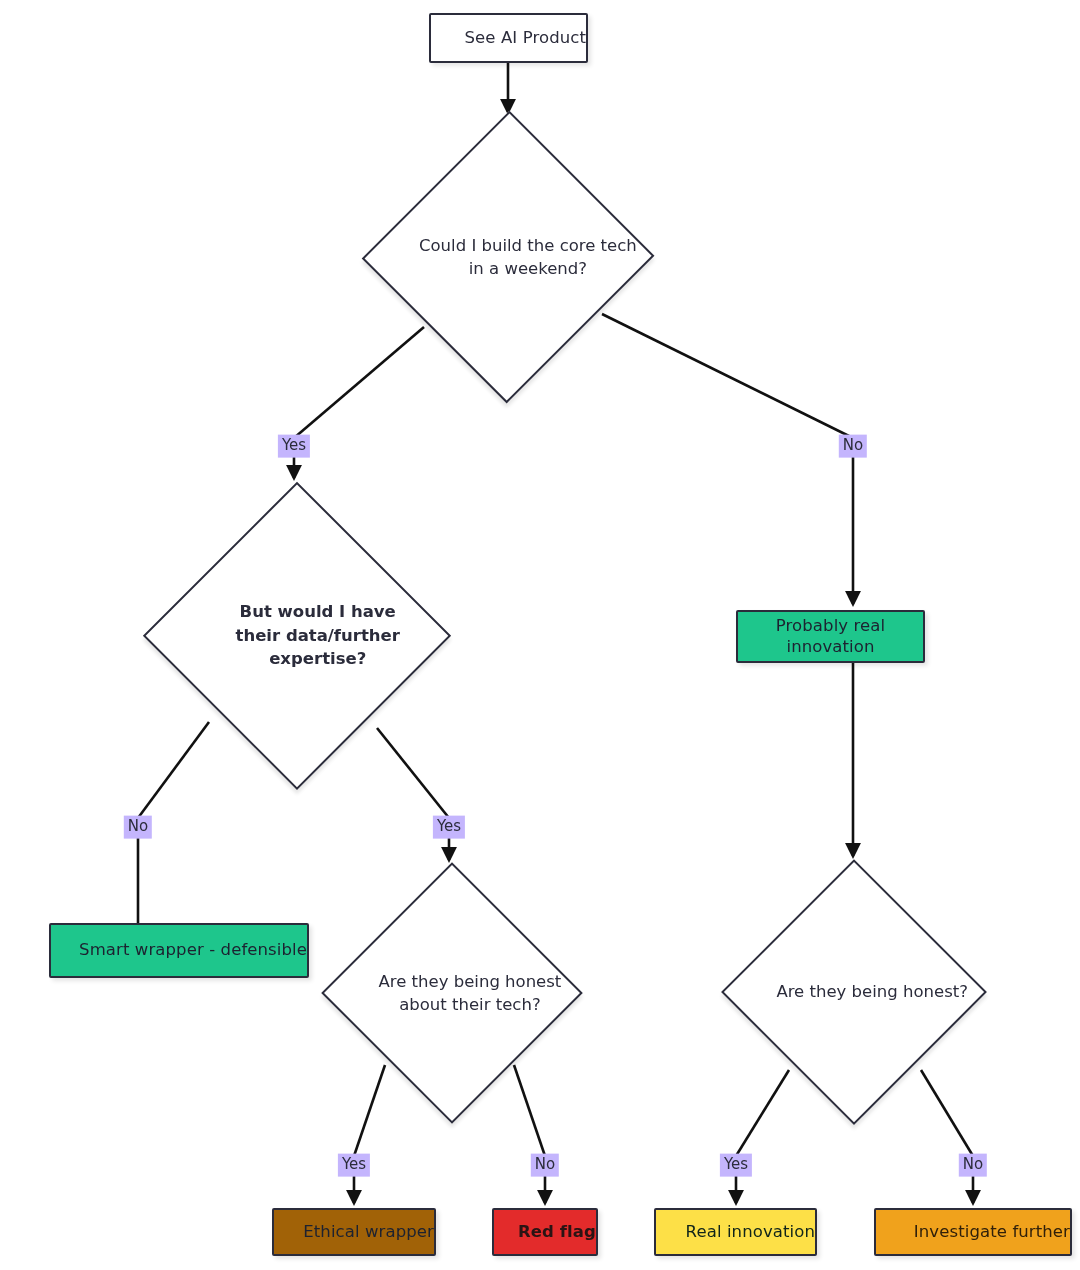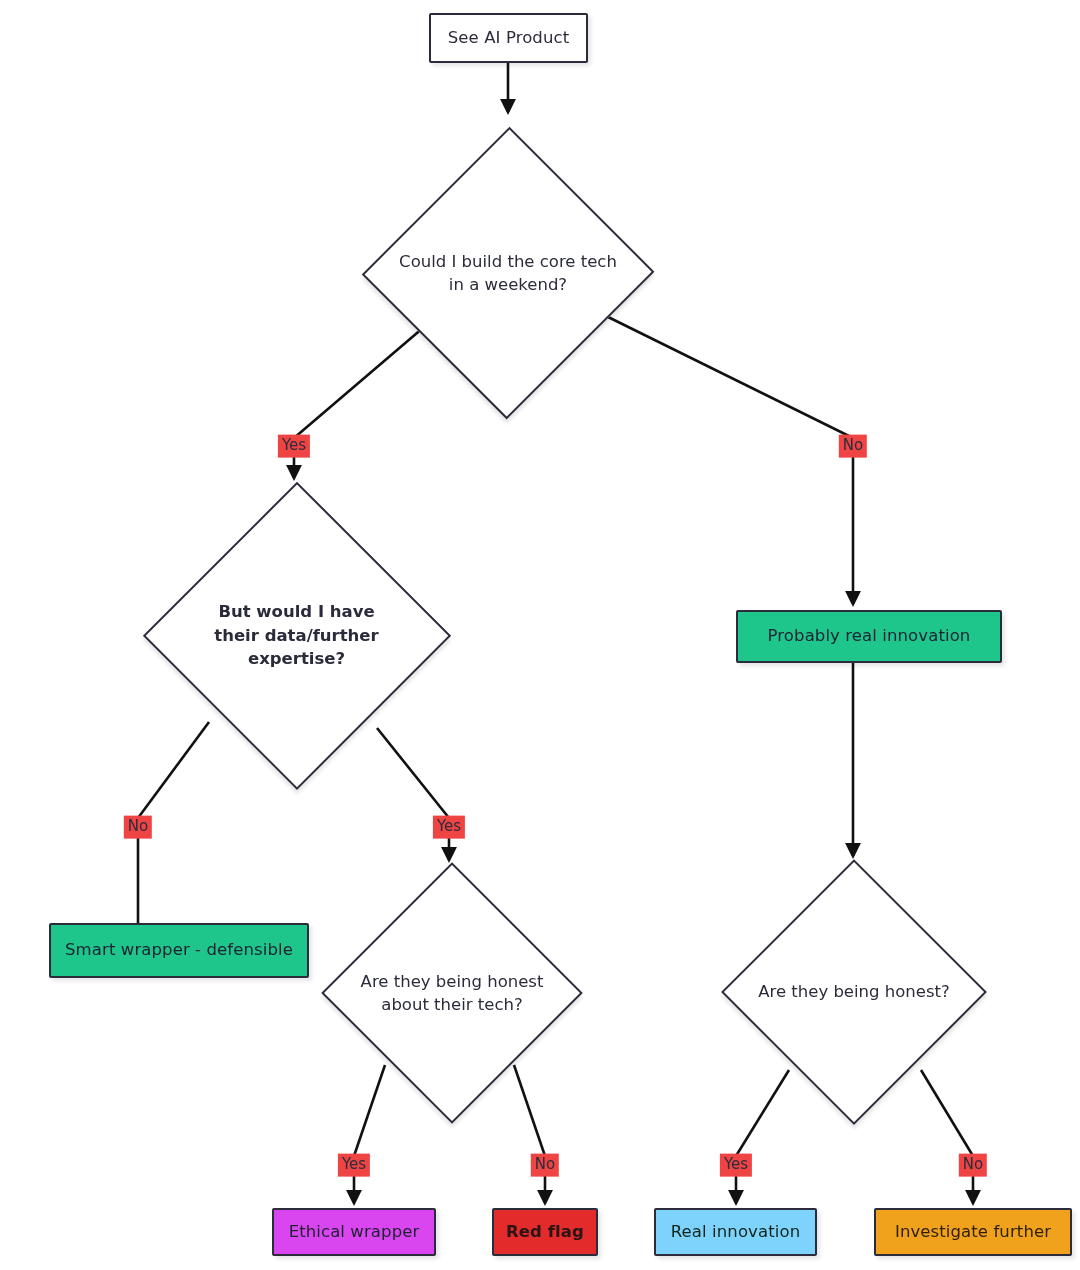--- a/index.html
+++ b/index.html
@@ -24,21 +24,21 @@
     height: 1270px;
     pointer-events: none;
   }
 
   
   .node {
     position: absolute;
     box-sizing: border-box;
     display: flex;
     align-items: center;
-    justify-content: center;
+    justify-content: flex-end;
     text-align: center;
   }
 
   
   .rect {
     border: 2.5px solid #2b2c3b;
     border-radius: 2px;
     box-shadow: 3px 3px 4px rgba(0,0,0,0.10);
     font-size: 16.5px;
     line-height: 1.25;
@@ -46,25 +46,25 @@
   }
   .rect.start {
     background: #ffffff;
     color: #2b2c3b;
   }
   .rect.green-mid {
     background: #1ec68c;
     color: #1d2230;
   }
   .rect.green-light {
-    background: #d946ef;
+    background: #a16207;
     color: #1d2230;
   }
   .rect.green-dark {
-    background: #7dd3fc;
+    background: #fde047;
     color: #10241a;
   }
   .rect.red {
     background: #e32b2b;
     color: #2a1414;
     font-weight: bold;
   }
   .rect.orange {
     background: #f0a21c;
     color: #30200a;
@@ -90,21 +90,21 @@
     z-index: 2;
     color: #2b2c3b;
     font-size: 16.5px;
     line-height: 1.42;
     width: 86%;
   }
 
   
   .edge-label {
     position: absolute;
-    background: #ef4444;
+    background: #c4b5fd;
     color: #2b2c3b;
     font-size: 15px;
     line-height: 1.05;
     padding: 3px 4px 4px 4px;
     white-space: nowrap;
     transform: translate(-50%, -50%);
   }
 </style>
 </head>
 <body>
@@ -146,38 +146,38 @@
 
       <path d="M 921 1070 L 973 1156"></path>
       <line x1="973" y1="1175" x2="973" y2="1203" marker-end="url(#arrow)"></line>
     </g>
   </svg>
 
   <div class="node rect start" style="left:429px; top:13px; width:159px; height:50px;">
     <span>See AI Product</span>
   </div>
 
-  <div class="node diamond" style="left:366px; top:128px; width:284px; height:290px;">
+  <div class="node diamond" style="left:366px; top:112px; width:284px; height:290px;">
     <div class="dia-shape"></div>
     <div class="dia-label">
       <div>Could I build the core tech</div>
       <div>in a weekend?</div>
     </div>
   </div>
 
   <div class="node diamond" style="left:145px; top:484px; width:303px; height:303px;font-weight:bold;">
     <div class="dia-shape"></div>
     <div class="dia-label">
       <div>But would I have</div>
       <div>their data/further</div>
       <div>expertise?</div>
     </div>
   </div>
 
-  <div class="node rect green-mid" style="left:736px; top:610px; width:266px; height:53px;">
+  <div class="node rect green-mid" style="left:736px; top:610px; width:189px; height:53px;">
     <span>Probably real innovation</span>
   </div>
 
   <div class="node rect green-mid" style="left:9px; top:923px; width:260px; height:55px;margin-left:40px;">
     <span>Smart wrapper - defensible</span>
   </div>
 
   <div class="node diamond" style="left:324px; top:865px; width:256px; height:256px;">
     <div class="dia-shape"></div>
     <div class="dia-label">

